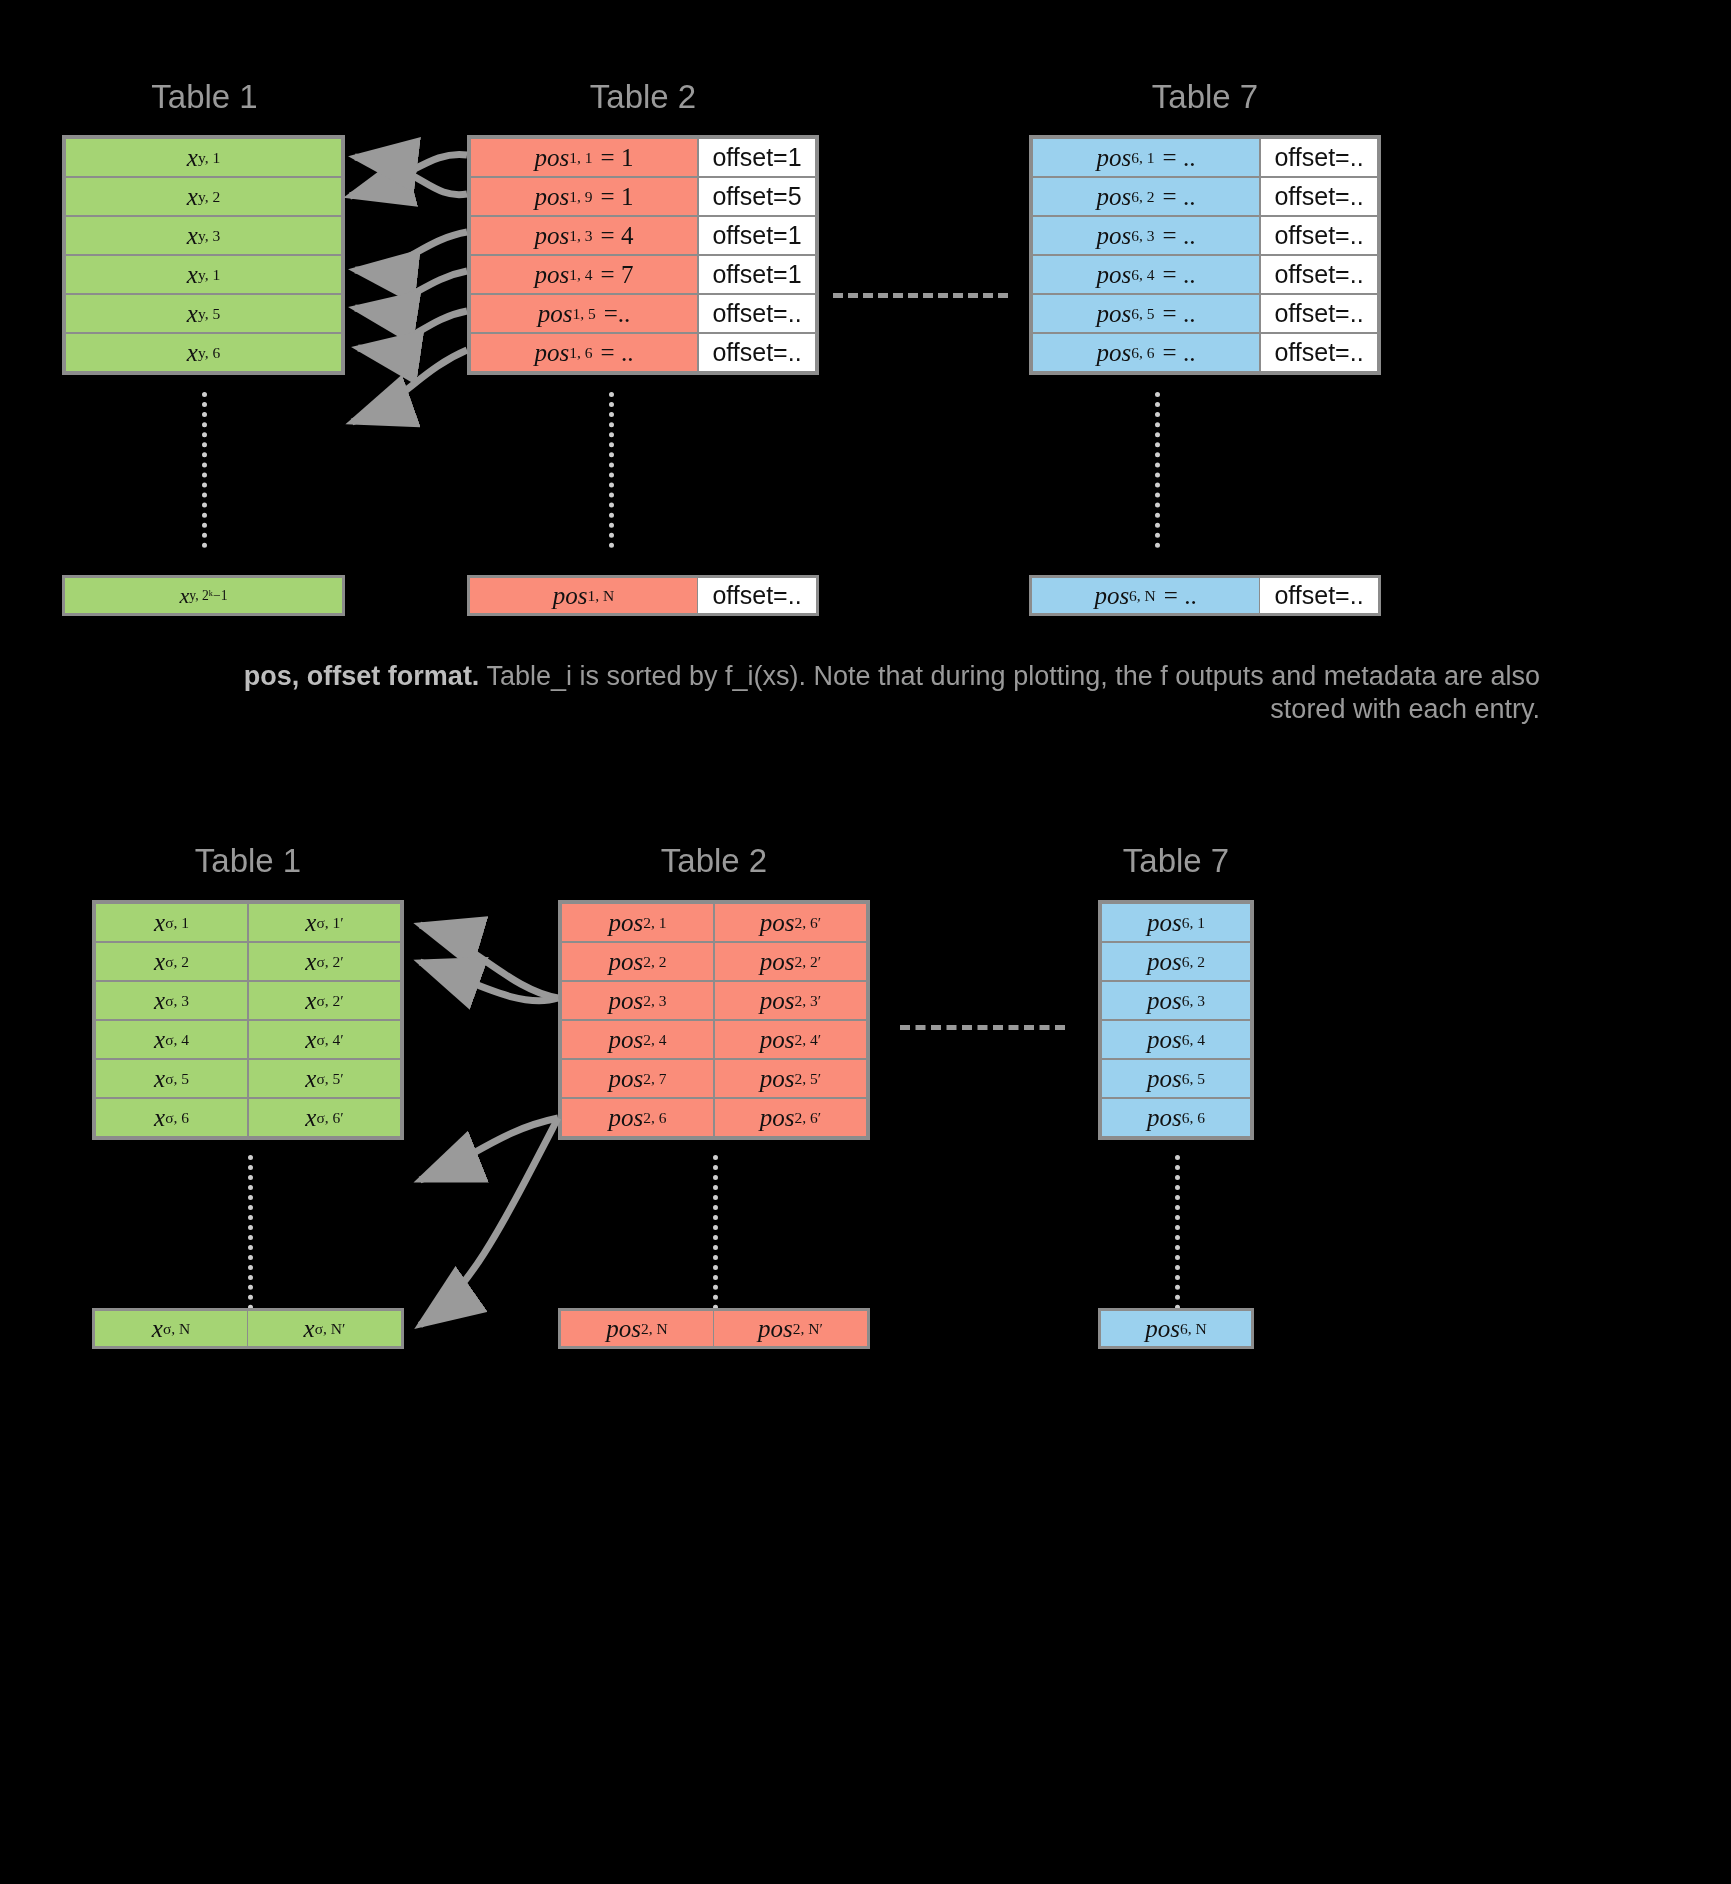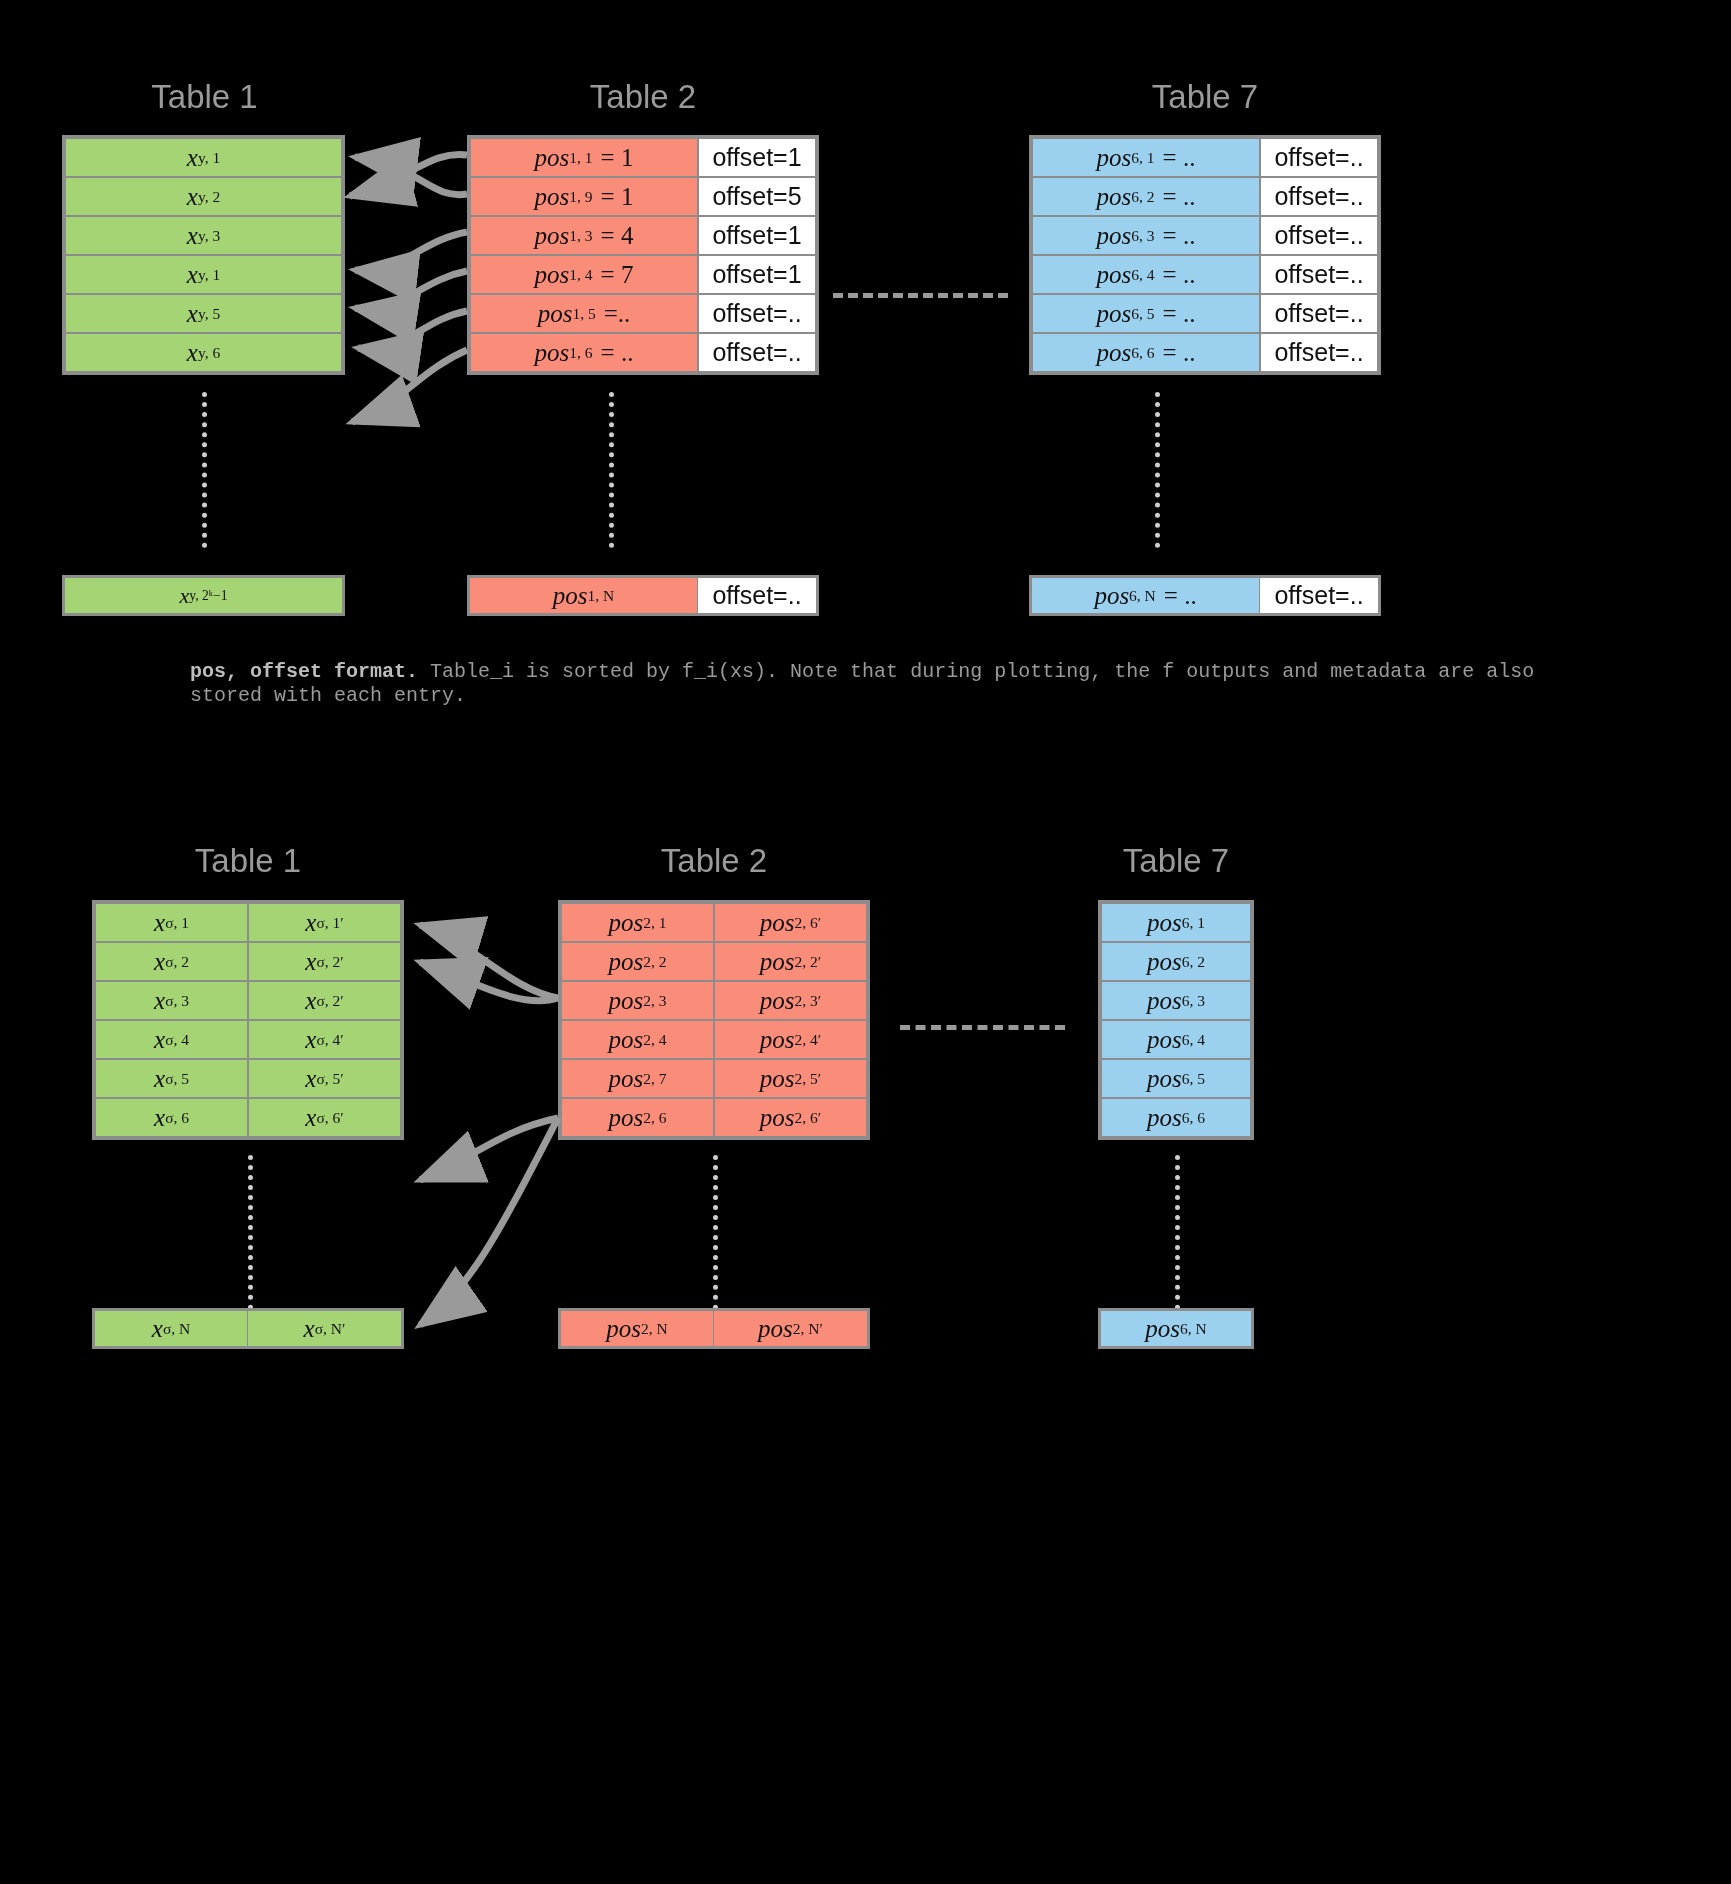--- a/index.html
+++ b/index.html
@@ -16,21 +16,21 @@
   .blue{background:#9bd1ee;}
   .white{background:#fff;font-family:"Liberation Sans",sans-serif;}
   .mathy{font-style:italic;font-size:25px;}
   .mathy sub{font-style:normal;font-size:0.62em;vertical-align:-0.28em;}
   .mathy sup{font-style:normal;font-size:0.6em;vertical-align:0.45em;}
   .nonit{font-style:normal;}
   .offs{font-size:25px;color:#111;}
   .single{position:absolute;border:3px solid #8c8c8c;box-sizing:border-box;display:flex;}
   .vdots{position:absolute;width:0;border-left:5px dotted #cfcfcf;}
   .hdash{position:absolute;height:0;border-top:5px dashed #9a9a9a;}
-  .cap{position:absolute;color:#9a9a9a;font-size:20px;line-height:1.22;text-align:left;font-family:Liberation Mono, monospace;}
+  .cap{position:absolute;color:#9a9a9a;font-size:27px;line-height:1.22;text-align:right;}
   .cap b{color:#bdbdbd;}
   svg.arrows{position:absolute;left:0;top:0;overflow:visible;}
 </style>
 </head>
 <body>
 
 <div class="panel" style="top:0;height:860px;">
 
   <div class="titles">
     <div class="ttl" style="left:62px;top:78px;width:285px;">Table 1</div>

